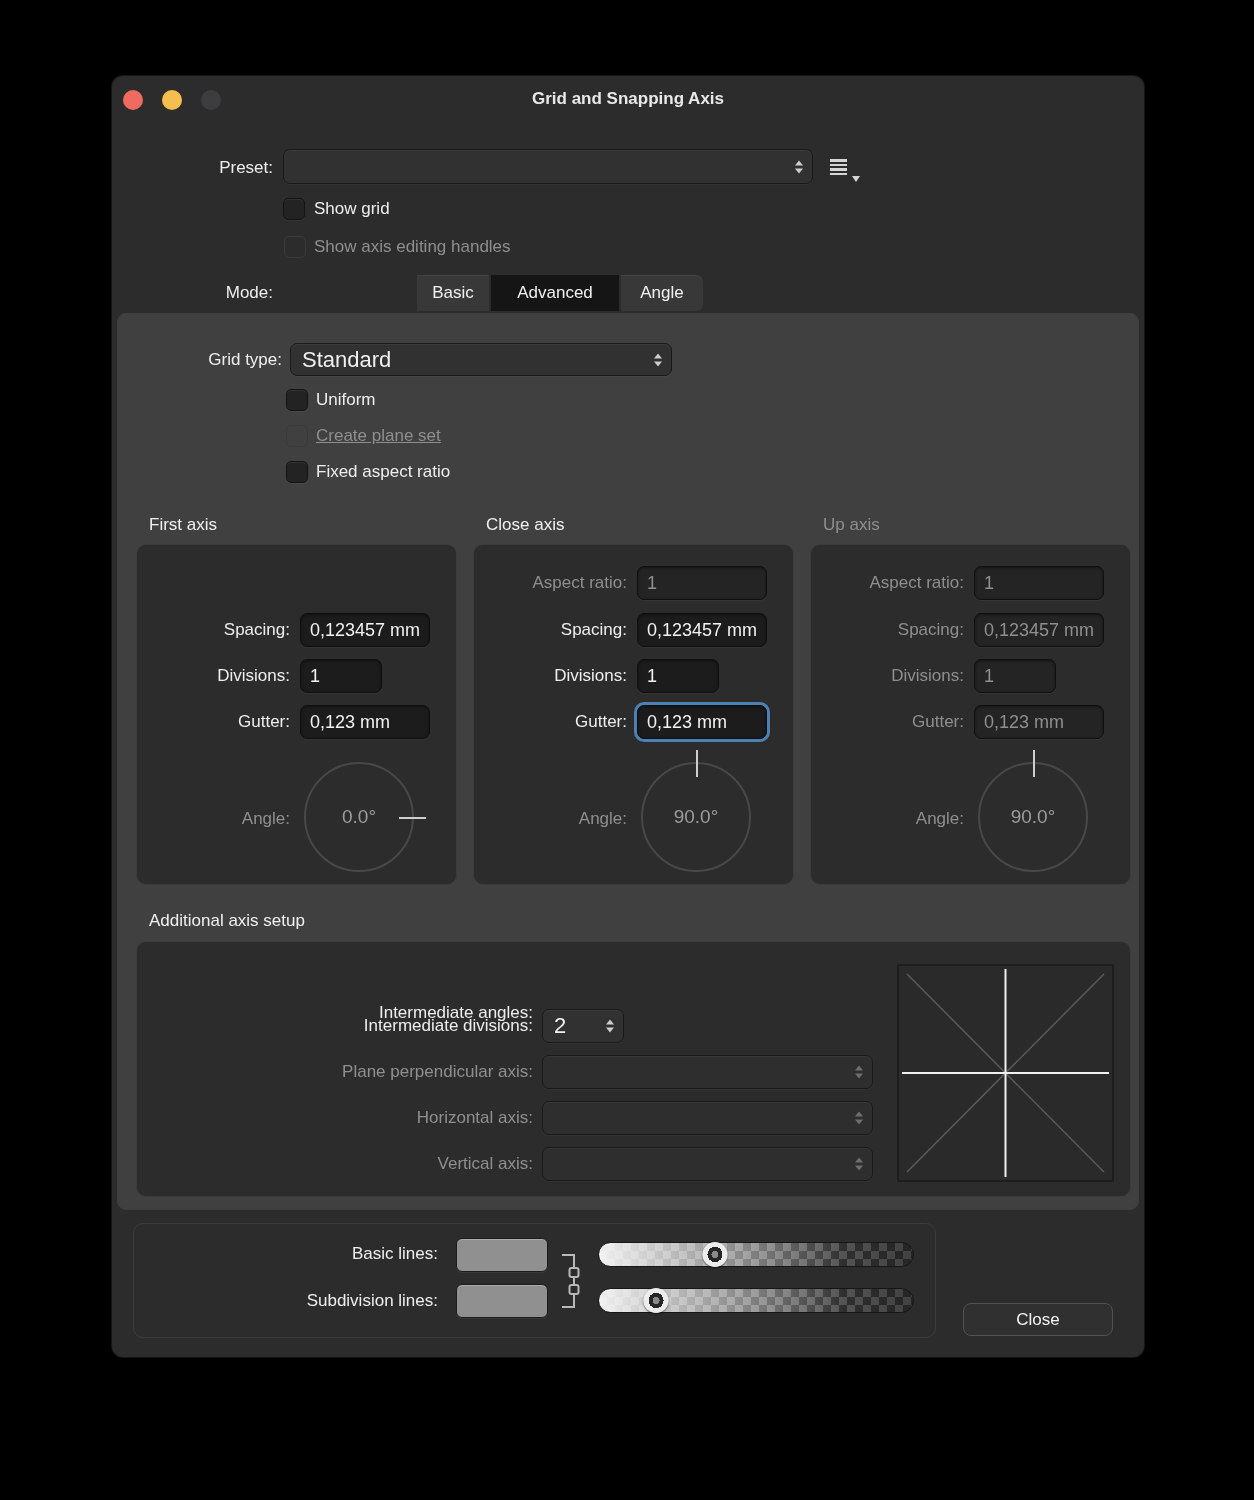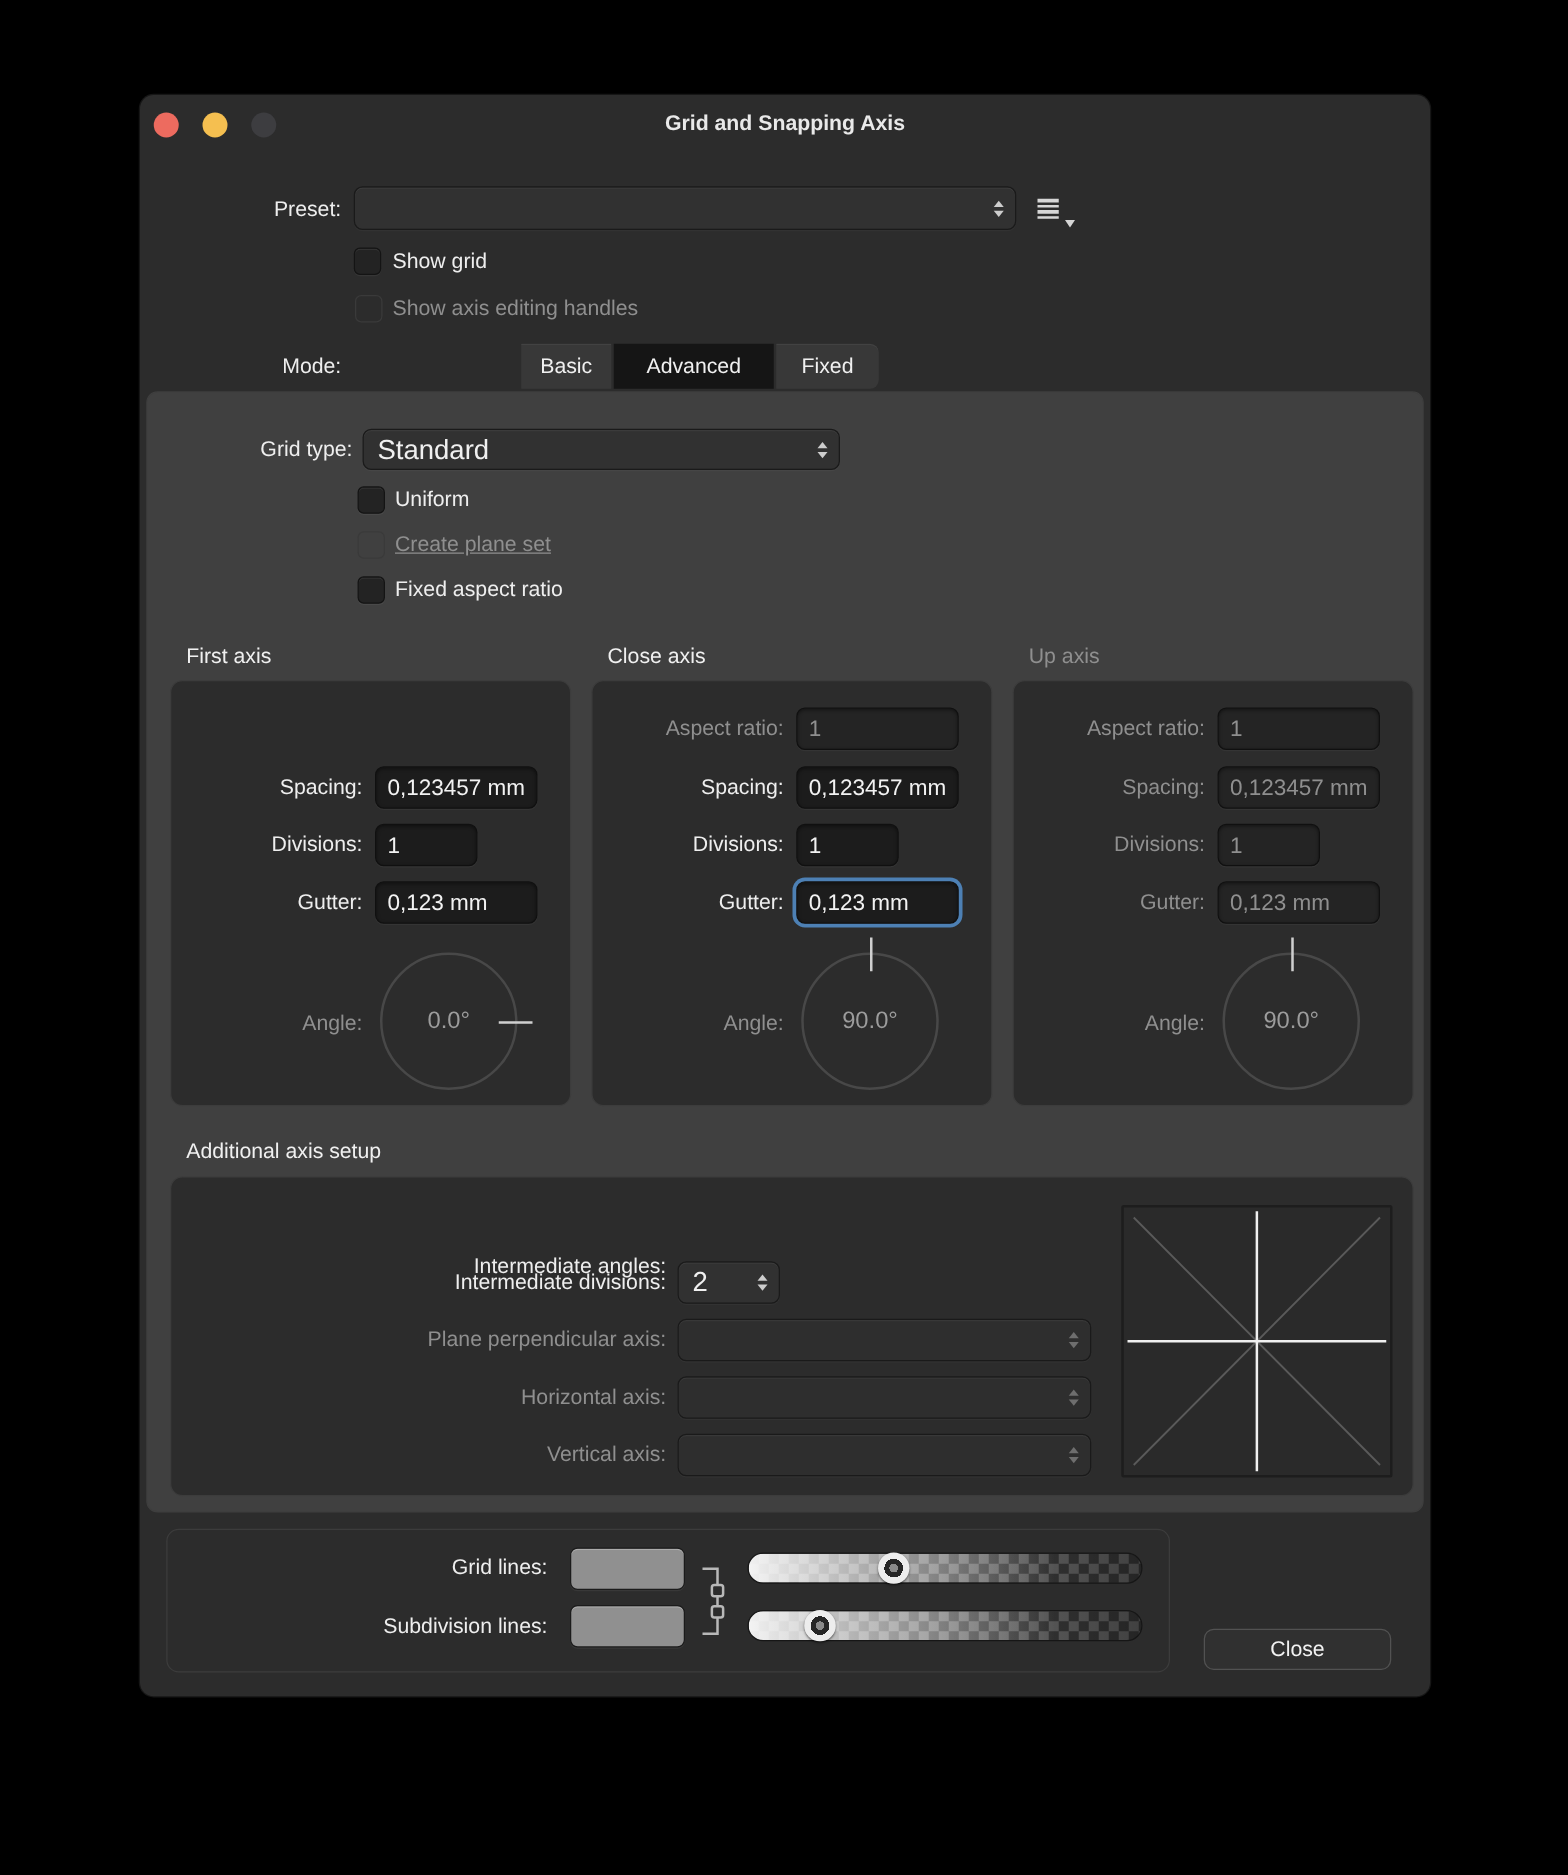--- a/index.html
+++ b/index.html
@@ -138,21 +138,21 @@
   <span class="cb" style="left:171px;top:122px;"></span>
   <div class="lbl" style="left:202px;top:122px;">Show grid</div>
   <span class="cb dis" style="left:172px;top:160px;"></span>
   <div class="lbl muted" style="left:202px;top:160px;">Show axis editing handles</div>
 
   <div class="lbl r" style="left:0;width:161px;top:206px;padding-left:36px;">Mode:</div>
   <div class="segs">
     <div class="seg" style="width:132px;margin-top:40px;">Automatic</div>
     <div class="seg" style="width:72px;">Basic</div>
     <div class="seg sel" style="width:128px;">Advanced</div>
-    <div class="seg" style="width:82px;">Fixed</div>
+    <div class="seg" style="width:82px;">Angle</div>
   </div>
 
   <div class="main-panel">
 
     <div class="lbl r" style="left:0;width:164px;top:35px;">Grid type:</div>
     <div class="combo" style="left:172px;top:29px;width:382px;height:33px;">
       <span class="val">Standard</span>
       <span class="stepper">
           <i class="tri-up"></i>
           <i class="tri-dn"></i>
@@ -257,21 +257,21 @@
           <line x1="8" y1="8" x2="205" y2="206" stroke="#5a5a5a" stroke-width="1.5"></line>
           <line x1="205" y1="8" x2="8" y2="206" stroke="#5a5a5a" stroke-width="1.5"></line>
           <line x1="106.5" y1="3" x2="106.5" y2="211" stroke="#f0f0f0" stroke-width="2"></line>
           <line x1="3" y1="107" x2="210" y2="107" stroke="#f0f0f0" stroke-width="2"></line>
         </svg>
       </div>
     </div>
   </div>
 
   <div class="app-panel">
-    <div class="lbl r" style="left:0;width:304px;top:19px;">Grid lines:</div>
+    <div class="lbl r" style="left:0;width:304px;top:19px;">Basic lines:</div>
     <div class="swatch" style="top: 14px; background: rgb(144, 144, 144);"></div>
     <div class="slider" style="top:18px;">
       <span class="knob" style="left: 37%;"></span>
     </div>
     <div class="lbl r" style="left:0;width:304px;top:66px;">Subdivision lines:</div>
     <div class="swatch" style="top: 60px; background: rgb(144, 144, 144);"></div>
     <div class="slider" style="top:64px;">
       <span class="knob" style="left: 18%;"></span>
     </div>
     <svg style="position:absolute;left:424px;top:28px;" width="26" height="58">

